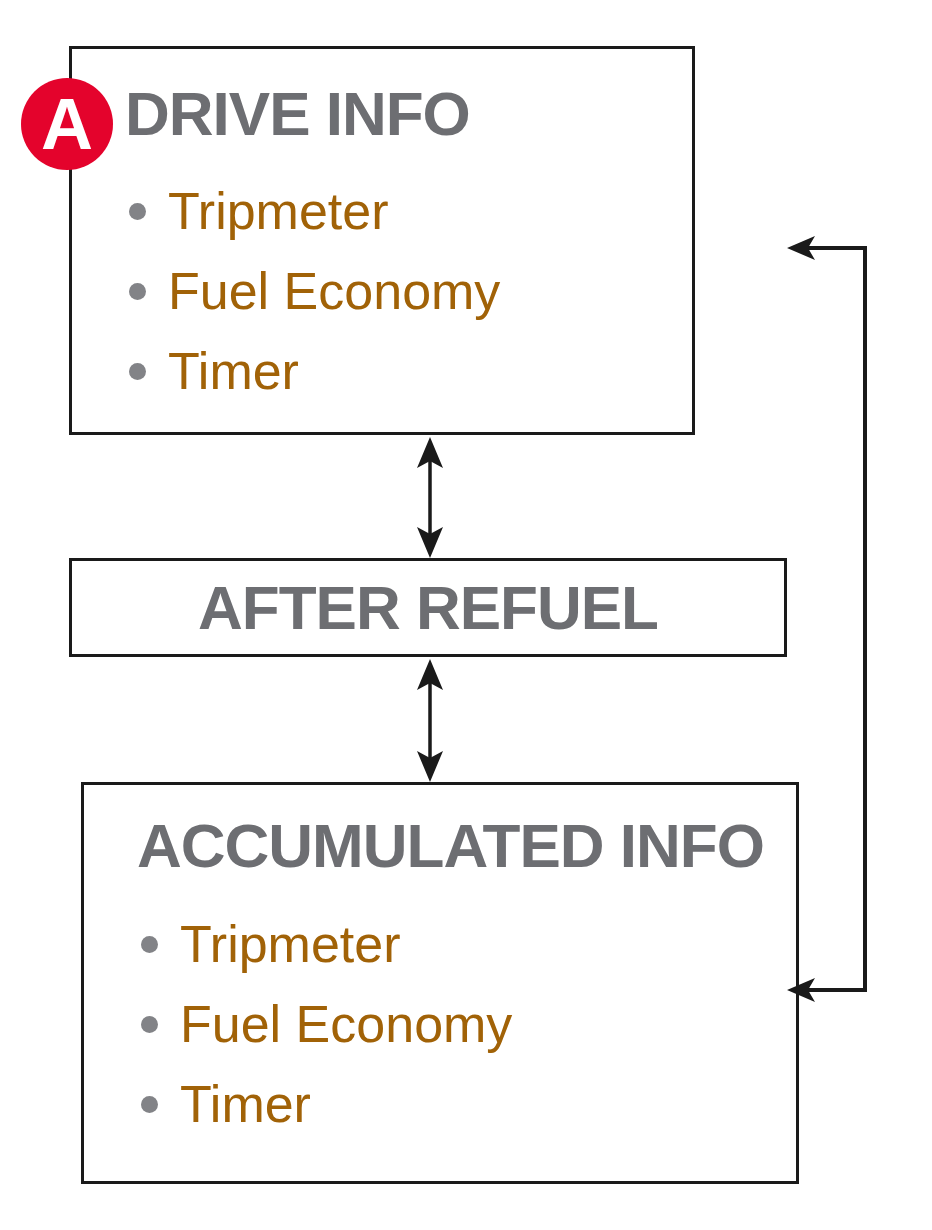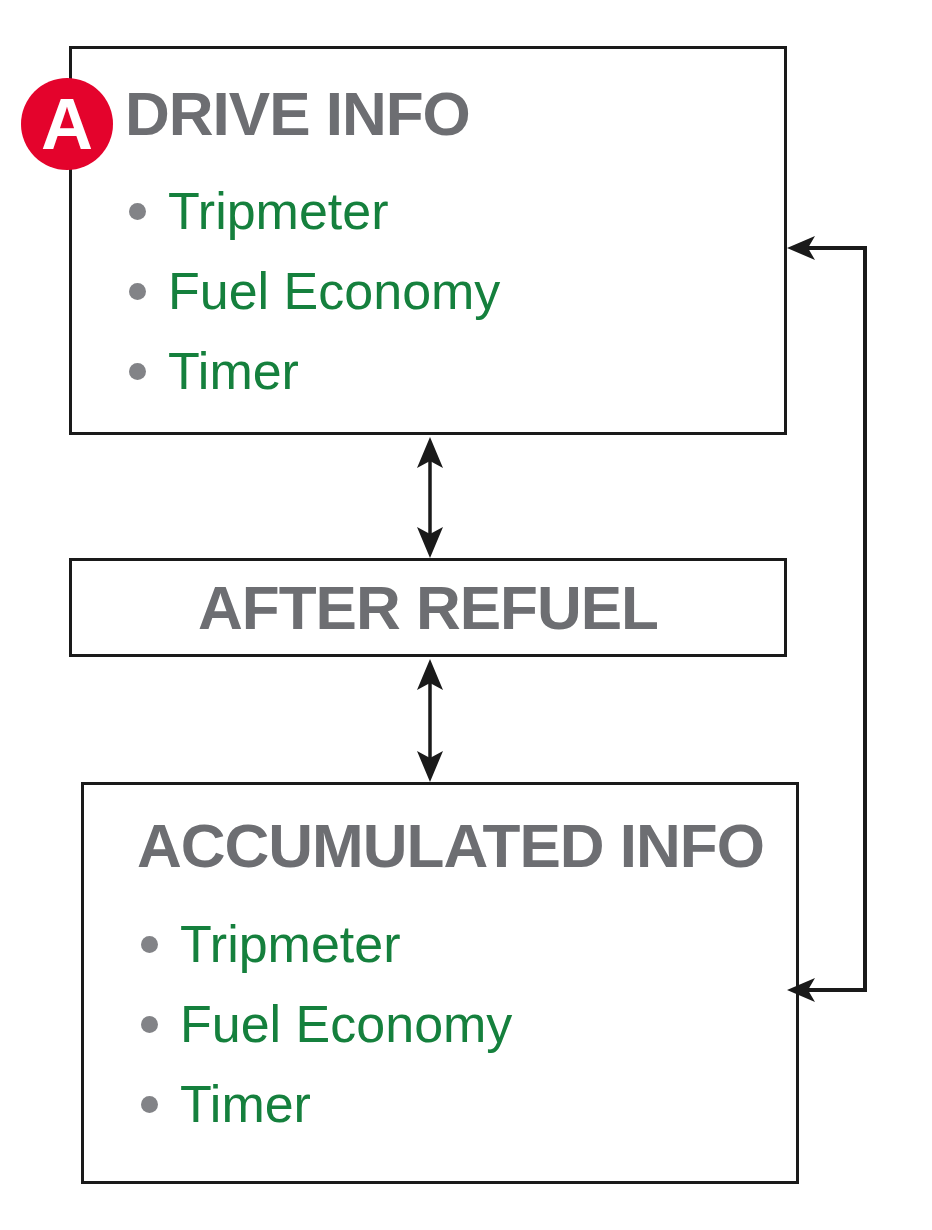--- a/index.html
+++ b/index.html
@@ -14,21 +14,21 @@
     height: 1230px;
     background: #ffffff;
     overflow: hidden;
   }
   .box {
     position: absolute;
     border: 3px solid #1a1a1a;
     background: #ffffff;
     box-sizing: border-box;
   }
-  .box-top    { left: 69px; top: 46px;  width: 718px; height: 389px; }
+  .box-top    { left: 69px; top: 46px;  width: 626px; height: 389px; }
   .box-mid    { left: 69px; top: 558px; width: 718px; height: 99px;
                 display: flex; align-items: center; justify-content: center; }
   .box-bottom { left: 69px; top: 782px; width: 718px; height: 402px; margin-left: 12px; }
 
   .badge {
     position: absolute;
     left: 21px; top: 78px;
     width: 92px; height: 92px;
     background: #e4032c;
     border-radius: 50%;
@@ -67,21 +67,21 @@
     position: absolute;
     margin: 0; padding: 0;
     list-style: none;
   }
   .box-top    ul.bullet-list { left: 57px; top: 122px; }
   .box-bottom ul.bullet-list { left: 57px; top: 119px; }
   ul.bullet-list li {
     height: 80px;
     display: flex;
     align-items: center;
-    color: #15803d;
+    color: #a16207;
     font-size: 52px;
     font-weight: 400;
     line-height: 1;
     white-space: nowrap;
   }
   .dot {
     display: inline-block;
     width: 17px; height: 17px;
     border-radius: 50%;
     background: #828387;

